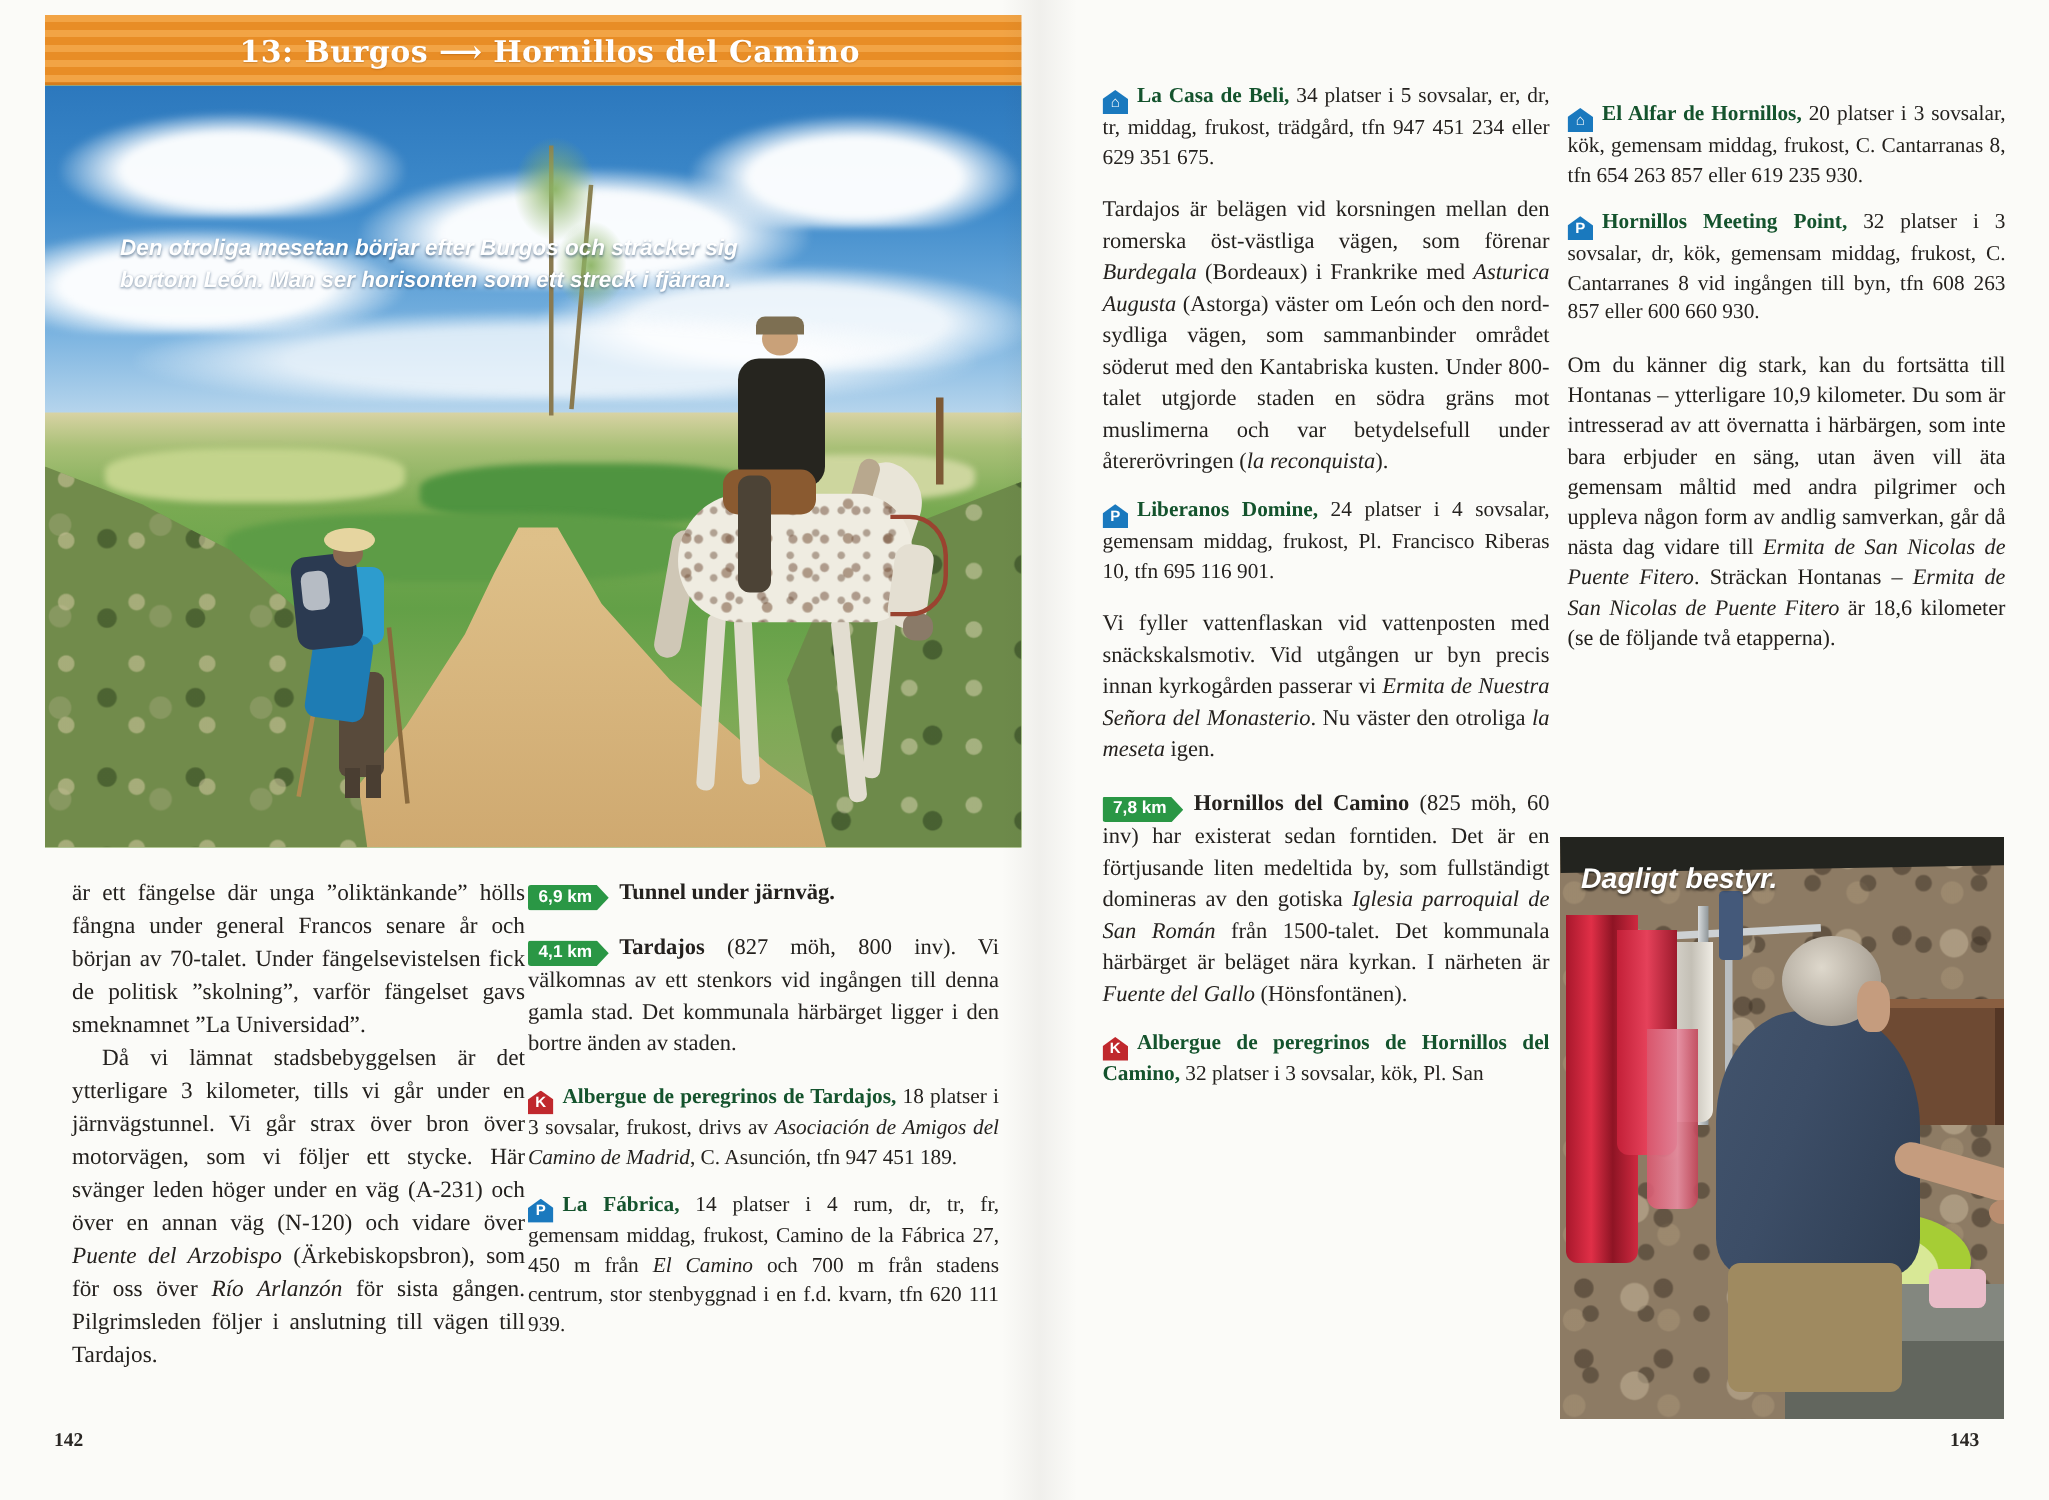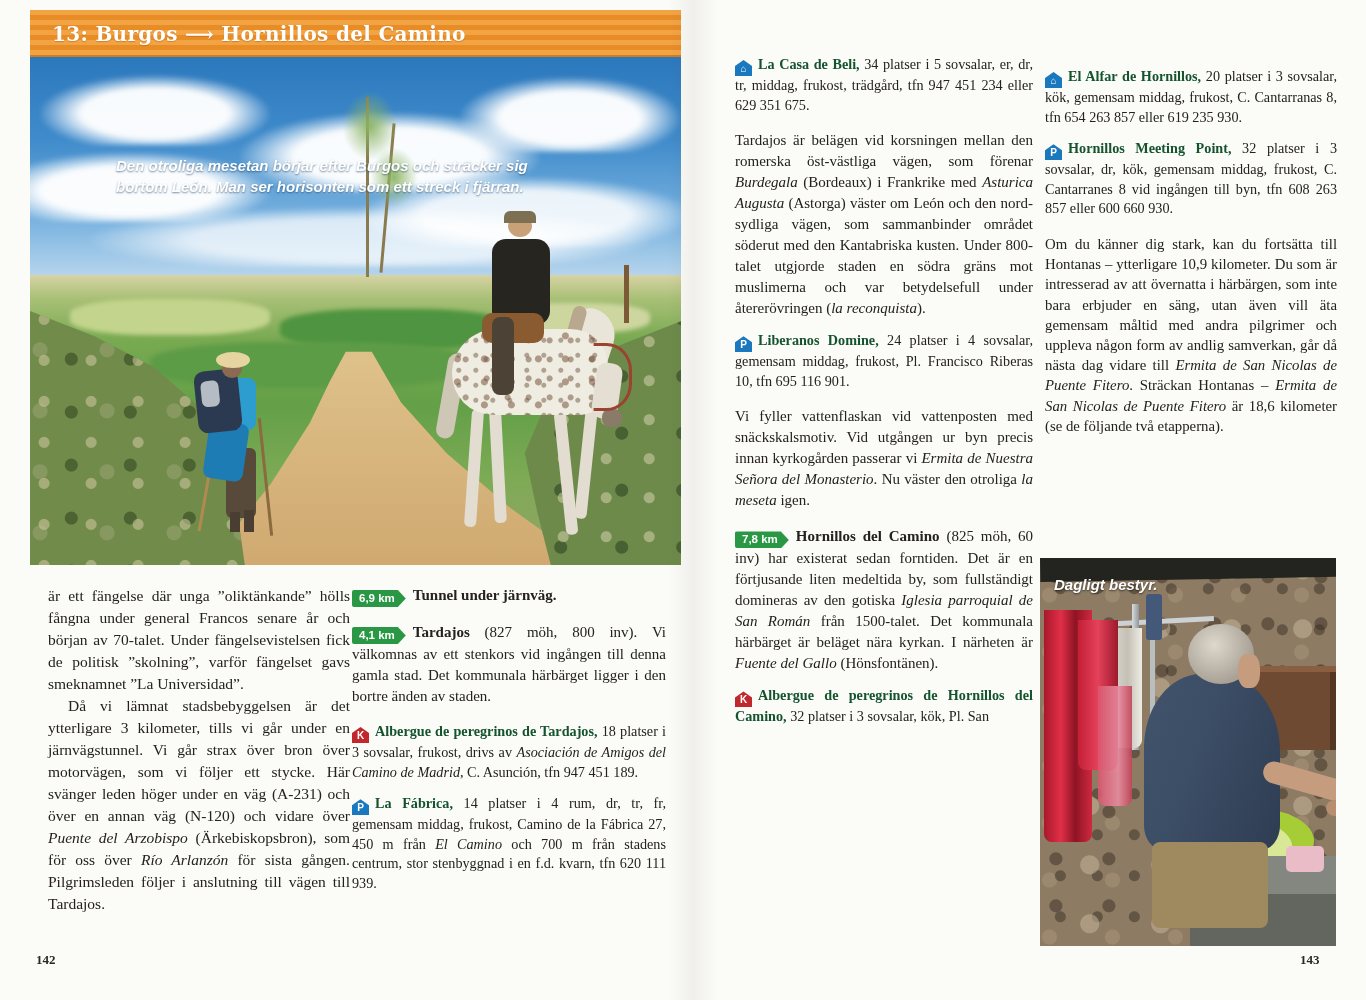--- a/index.html
+++ b/index.html
@@ -1,18 +1,18 @@
 <!DOCTYPE html>
 <html><head>
 <meta charset="utf-8">
 <style>
   html,body{margin:0;padding:0;}
   body{width:1366px;height:1000px;position:relative;background:#fbfbf8;overflow:hidden;
        font-family:"Liberation Serif",serif;color:#24211e;}
-  .abs{position:absolute;}
+  .abs{position:absolute;justify-content:center;}
 
   
   .banner{left:30px;top:10px;width:651px;height:47px;
     background:repeating-linear-gradient(180deg,#f2a445 0 5px,#e88d26 5px 10px);
     display:flex;align-items:center;box-shadow:inset 0 -2px 0 rgba(180,95,10,.35);}
   .banner-title{color:#ffffff;font-family:"DejaVu Serif",serif;font-weight:700;
     font-size:20px;padding-left:22px;letter-spacing:.3px;text-shadow:0 1px 1px rgba(140,70,0,.35);}
 
   
   .photo-left{left:30px;top:57px;width:651px;height:508px;overflow:hidden;background:#86b05c;}
@@ -83,21 +83,21 @@
   .hl4{left:162px;top:196px;height:110px;transform:rotate(6deg);}
   .h-tail{position:absolute;left:24px;top:140px;width:18px;height:86px;border-radius:10px;background:#cfc7b6;transform:rotate(10deg);}
   .sapling{position:absolute;background:#8a7a50;width:3px;}
   .s1{left:336px;top:40px;height:180px;}
   .s2{left:356px;top:66px;height:150px;transform:rotate(5deg);}
   .s-leaf{position:absolute;border-radius:50%;background:radial-gradient(rgba(140,180,100,.95),rgba(140,180,100,0) 70%);}
   .sl1{left:312px;top:34px;width:56px;height:70px;}
   .sl2{left:340px;top:90px;width:48px;height:60px;}
   .post{position:absolute;left:594px;top:208px;width:5px;height:58px;background:#7d5a36;}
   .photo-cap{left:50px;top:98px;width:470px;color:#fff;font-family:"Liberation Sans",sans-serif;
-    font-weight:700;font-style:italic;font-size:15px;line-height:21px;text-shadow:0 1px 2px rgba(0,40,80,.55);margin-left:36px;}
+    font-weight:700;font-style:italic;font-size:15px;line-height:21px;text-shadow:0 1px 2px rgba(0,40,80,.55);}
 
   
   .col{font-size:15.5px;line-height:22px;text-align:justify;}
   .col p{margin:0;}
   .lp-col1{left:48px;top:585px;width:302px;}
   .lp-col2{left:352px;top:585px;width:314px;font-size:15px;line-height:21px;}
   .rp-col1{left:735px;top:55px;width:298px;font-size:15px;line-height:21px;}
   .rp-col2{left:1045px;top:55px;width:292px;font-size:14.8px;line-height:20.2px;}
   .indent{text-indent:20px;}
   .gap{margin-top:15px !important;}
@@ -143,21 +143,21 @@
     background:linear-gradient(110deg,#46587194 0%,#3c4d66 40%,#2e3d52 100%);background-color:#3c4d66;}
   .pr-arm{position:absolute;left:222px;top:212px;width:84px;height:22px;border-radius:12px;background:#c59c7e;transform:rotate(16deg);}
   .pr-hand{position:absolute;left:286px;top:242px;width:18px;height:16px;border-radius:50%;background:#b98d6f;}
   .pr-shorts{position:absolute;left:112px;top:284px;width:116px;height:86px;border-radius:8px;background:#9f8a60;}
   .pr-basin{position:absolute;left:152px;top:250px;width:122px;height:66px;border-radius:50%;
     background:radial-gradient(ellipse at 50% 60%,#d8e896 0 45%,#a6cd35 46% 100%);box-shadow:0 3px 4px rgba(0,0,0,.3);}
   .pr-sink{position:absolute;left:150px;top:298px;width:146px;height:90px;background:linear-gradient(180deg,#83877f 0 42%,#62665e 42% 100%);}
   .pr-pink{position:absolute;left:246px;top:288px;width:38px;height:26px;border-radius:5px;background:#e9bcc8;}
   .pr-faucet{position:absolute;left:196px;top:238px;width:30px;height:6px;background:#9aa0a4;border-radius:3px;}
   .pr-cap{left:14px;top:18px;color:#fff;font-family:"Liberation Sans",sans-serif;font-weight:700;
-    font-style:italic;font-size:15px;text-shadow:0 1px 2px rgba(0,0,0,.6);}
+    font-style:italic;font-size:19px;text-shadow:0 1px 2px rgba(0,0,0,.6);}
 
   .gutter{left:668px;top:0;width:50px;height:1000px;
     background:linear-gradient(90deg,rgba(0,0,0,0),rgba(60,50,40,.06) 50%,rgba(0,0,0,0));}
   .pageno{font-size:13px;font-weight:700;color:#2a2724;}
   .pn-l{left:36px;top:952px;}
   .pn-r{left:1300px;top:952px;}
 </style>
 </head>
 <body>
 

